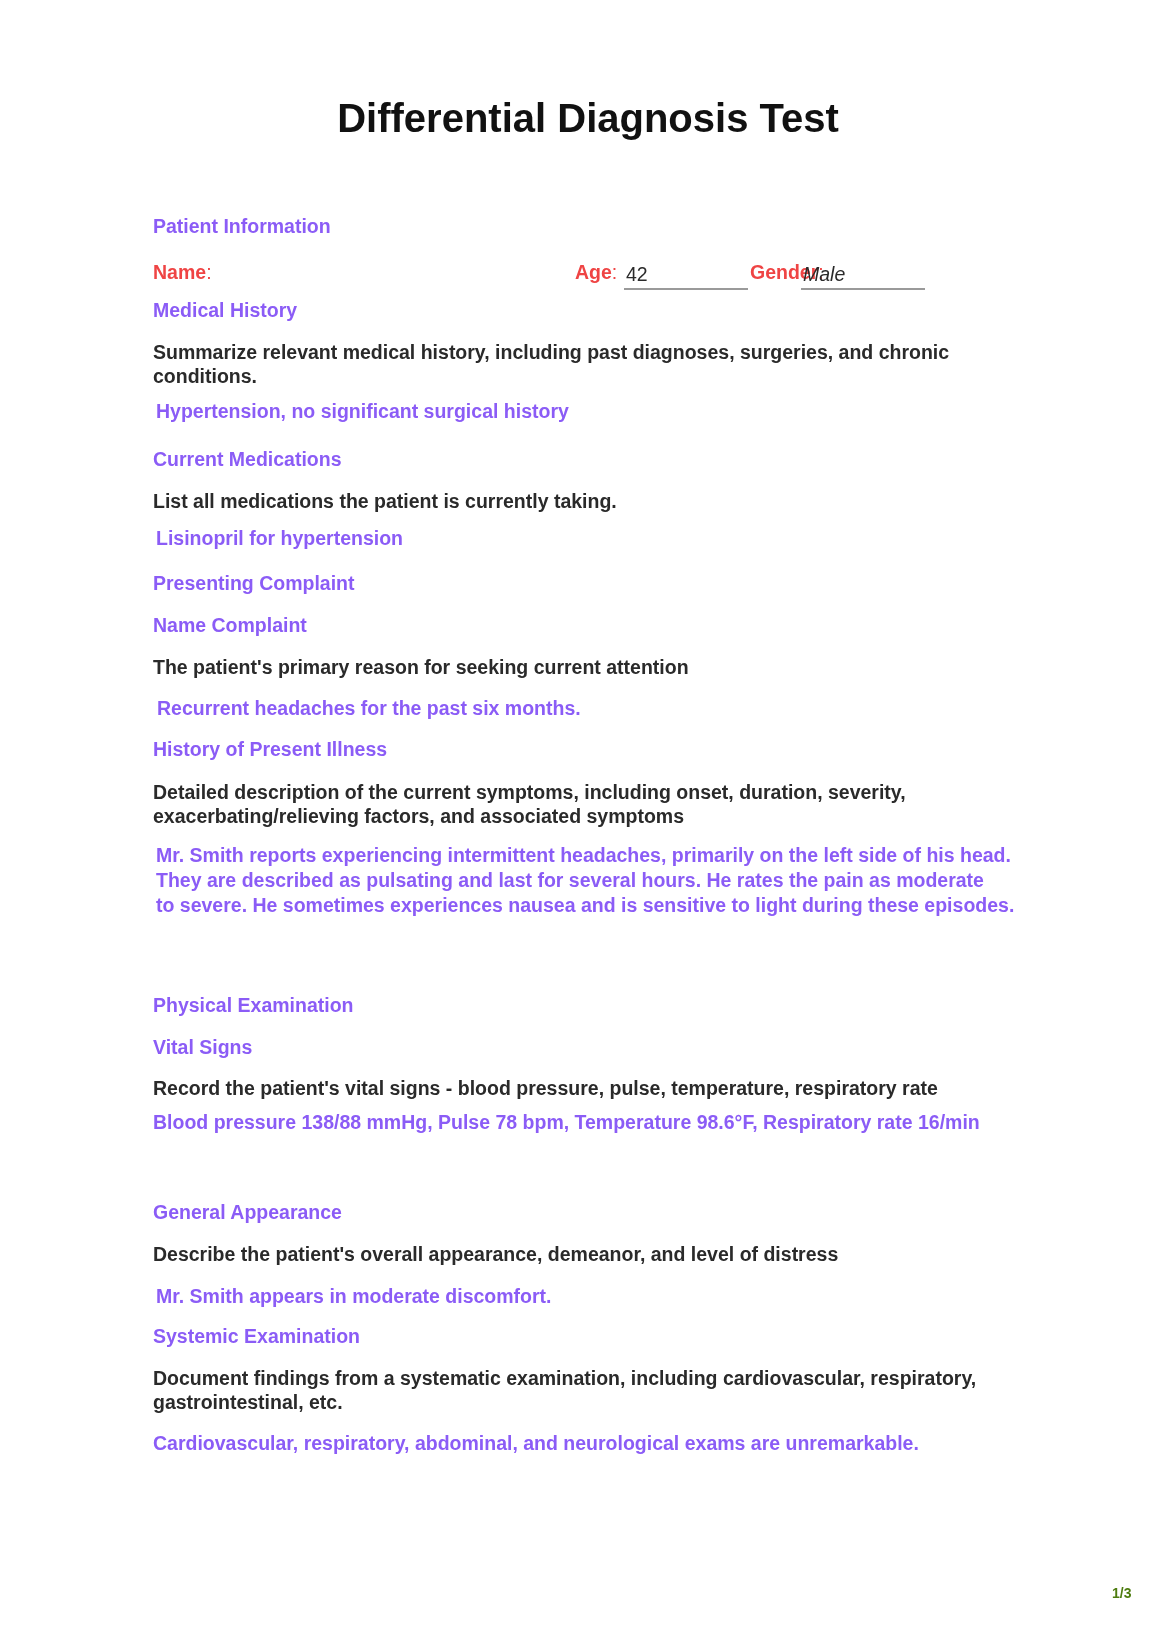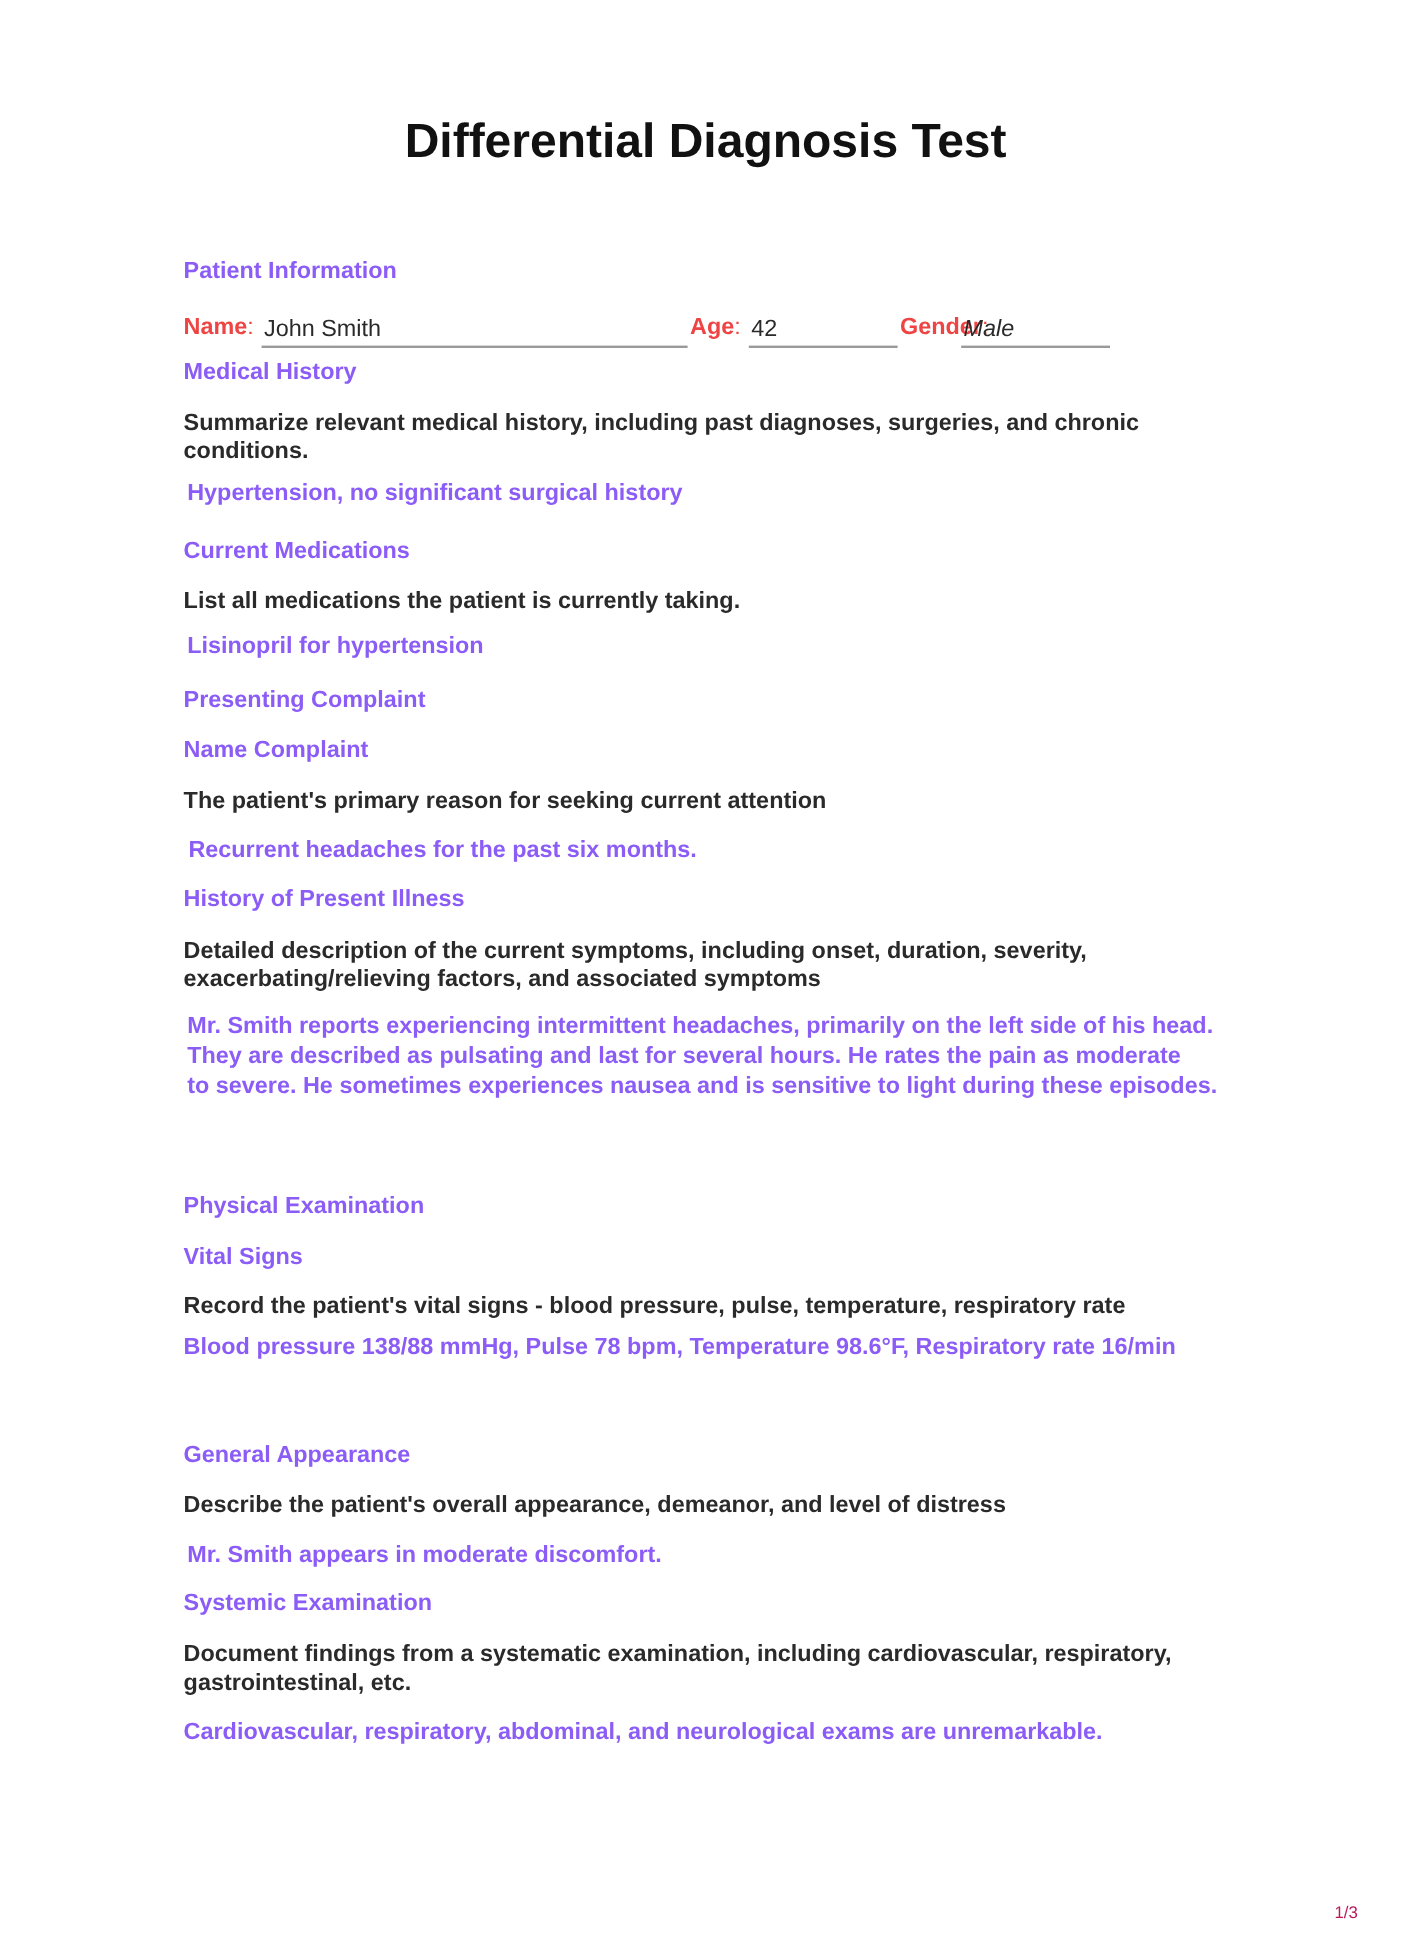--- a/index.html
+++ b/index.html
@@ -9,35 +9,32 @@
              font-size: 40px; font-weight: bold; color: #111111; letter-spacing: 0px; }
     .el { position: absolute; left: 153px; font-size: 19.5px; line-height: 25px; white-space: nowrap; font-weight: bold; }
     .h { font-weight: bold; color: #8b5cf6; }
     .p { color: #2a2a2a; }
     .ans { color: #8b5cf6; }
     .row { position: absolute; left: 153px; top: 262px; height: 30px; width: 820px; font-size: 19.5px; }
     .lbl { position: absolute; bottom: 8px; font-weight: bold; color: #ef4444; text-align: center; }
     .colon { font-weight: normal; }
     .fld { position: absolute; bottom: 2px; border-bottom: 2px solid #9a9a9a; height: 28px; }
     .fld span { position: absolute; left: 2px; bottom: 2px; color: #2a2a2a; }
-    .pageno { position: absolute; left: 1112px; top: 1585px; font-size: 14px; color: #be185d; }
+    .pageno { position: absolute; left: 1112px; top: 1585px; font-size: 14px; color: #4d7c0f; font-weight: bold; }
   </style>
 </head>
 <body>
 
 <div>
   <div class="title">Differential Diagnosis Test</div>
 
   <div class="el h" style="top:214px">Patient Information</div>
 
   <div class="row">
     <div class="lbl" style="left:0px"><span>Name</span><span class="colon">:</span></div>
-    <div class="fld" style="left:65px; width:355px;">
-        <span>John Smith</span>
-      </div>
     <div class="lbl" style="left:422px"><span>Age</span><span class="colon">:</span></div>
     <div class="fld" style="left:471px; width:124px;">
         <span>42</span>
       </div>
     <div class="lbl" style="left:597px"><span>Gender</span><span class="colon">:</span></div>
     <div class="fld" style="left:648px; width:124px;font-style:italic;">
         <span>Male</span>
       </div>
   </div>
 

